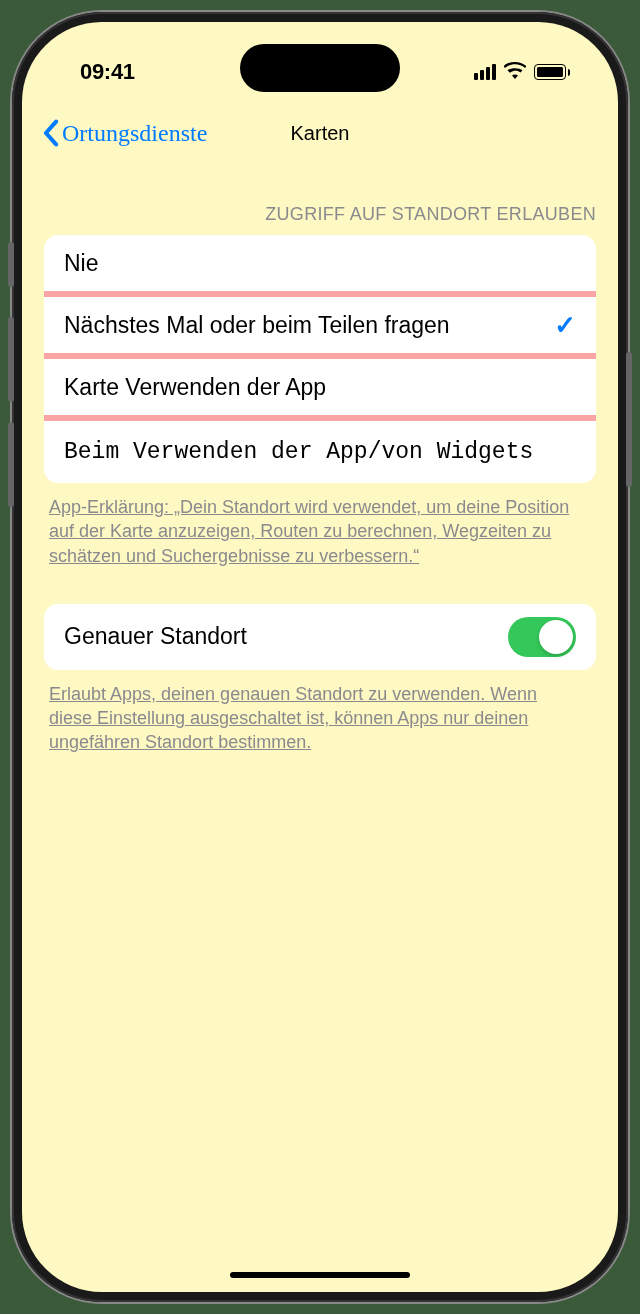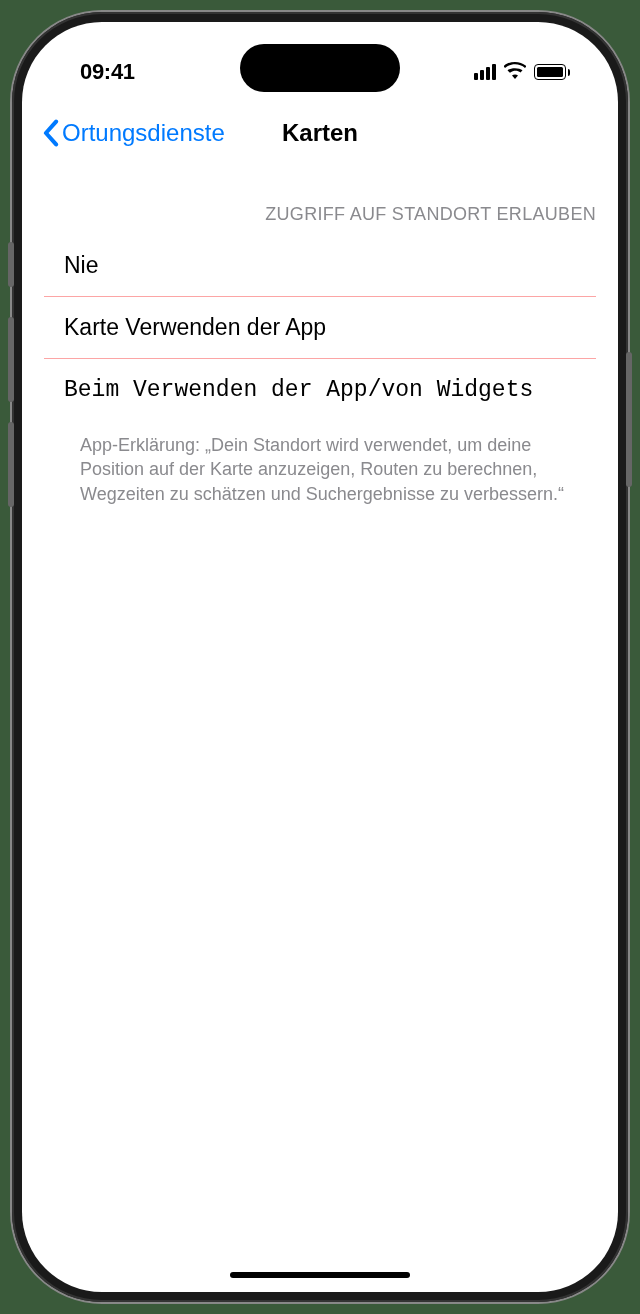--- a/index.html
+++ b/index.html
@@ -25,21 +25,21 @@
       background: #1a1a1a;
       border-radius: 90px;
       padding: 10px;
       box-shadow: 0 0 0 2px #888, inset 0 0 0 2px #333;
       position: relative;
     }
     
     .phone-screen {
       width: 100%;
       height: 100%;
-      background: #ffffff;
+      background: #fef9c3;
       border-radius: 80px;
       overflow: hidden;
       position: relative;
     }
     
     .dynamic-island {
       position: absolute;
       top: 22px;
       left: 50%;
       transform: translateX(-50%);
@@ -125,33 +125,34 @@
       position: relative;
       padding: 0 20px;
     }
     
     .nav-back {
       display: flex;
       align-items: flex-end;
       color: #007aff;
       font-size: 24px;
       gap: 2px;
+      font-family: Liberation Serif, serif;
     }
     
     .nav-back svg {
       width: 18px;
       height: 28px;
     }
     
     .nav-title {
       position: absolute;
       left: 50%;
       transform: translateX(-50%);
-      font-size: 24px;
-      font-weight: 700;
+      font-size: 20px;
+      font-weight: 400;
       color: #000;
     }
     
     .content {
       padding: 0 22px;
     }
     
     .section-header {
       font-size: 18px;
       color: #8a8a8e;
@@ -168,39 +169,40 @@
     }
     
     .list-item {
       display: flex;
       align-items: center;
       justify-content: space-between;
       height: 62px;
       padding: 0 20px;
       font-size: 23px;
       color: #000;
-      border-bottom: 1px solid #fca5a5;
+      border-bottom: 6px solid #fca5a5;
     }
     
     .list-item:last-child {
       border-bottom: none;
       font-family: Liberation Mono, monospace;
     }
     
     .check-icon {
       color: #007aff;
       font-size: 26px;
       font-weight: 600;
     }
     
     .footer-text {
       font-size: 18px;
       color: #8a8a8e;
       line-height: 1.35;
-      margin: 12px 18px 0 36px;
+      margin: 12px 18px 0 5px;
+      text-decoration: underline;
     }
     
     .toggle-section {
       margin-top: 36px;
     }
     
     .toggle-item {
       display: flex;
       align-items: center;
       justify-content: space-between;
@@ -298,26 +300,41 @@
     </div>
 
     <div class="content">
       <div class="section-header">Zugriff auf Standort erlauben</div>
 
       <div class="group">
         <div class="list-item">
           <span>Nie</span>
         </div>
         <div class="list-item">
+          <span>Nächstes Mal oder beim Teilen fragen</span>
+          <span class="check-icon">✓</span>
+        </div>
+        <div class="list-item">
           <span>Karte Verwenden der App</span>
         </div>
         <div class="list-item">
           <span>Beim Verwenden der App/von Widgets</span>
         </div>
       </div>
 
       <div class="footer-text">App-Erklärung: „Dein Standort wird verwendet, um deine Position auf der Karte anzuzeigen, Routen zu berechnen, Wegzeiten zu schätzen und Suchergebnisse zu verbessern.“</div>
 
+      <div class="toggle-section">
+        <div class="group">
+          <div class="toggle-item">
+            <span>Genauer Standort</span>
+            <div class="toggle-switch">
+              <div class="toggle-knob"></div>
+            </div>
+          </div>
+        </div>
+        <div class="footer-text">Erlaubt Apps, deinen genauen Standort zu verwenden. Wenn diese Einstellung ausgeschaltet ist, können Apps nur deinen ungefähren Standort bestimmen.</div>
+      </div>
     </div>
 
     <div class="home-indicator"></div>
   </div>
 </div>
 
 </body></html>

